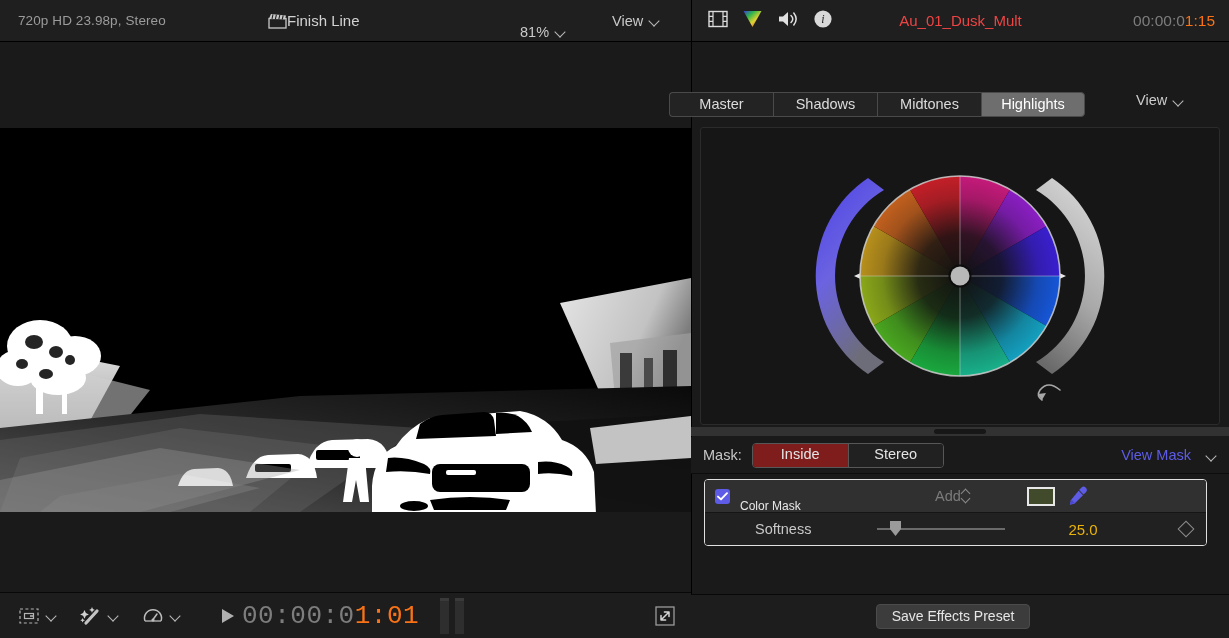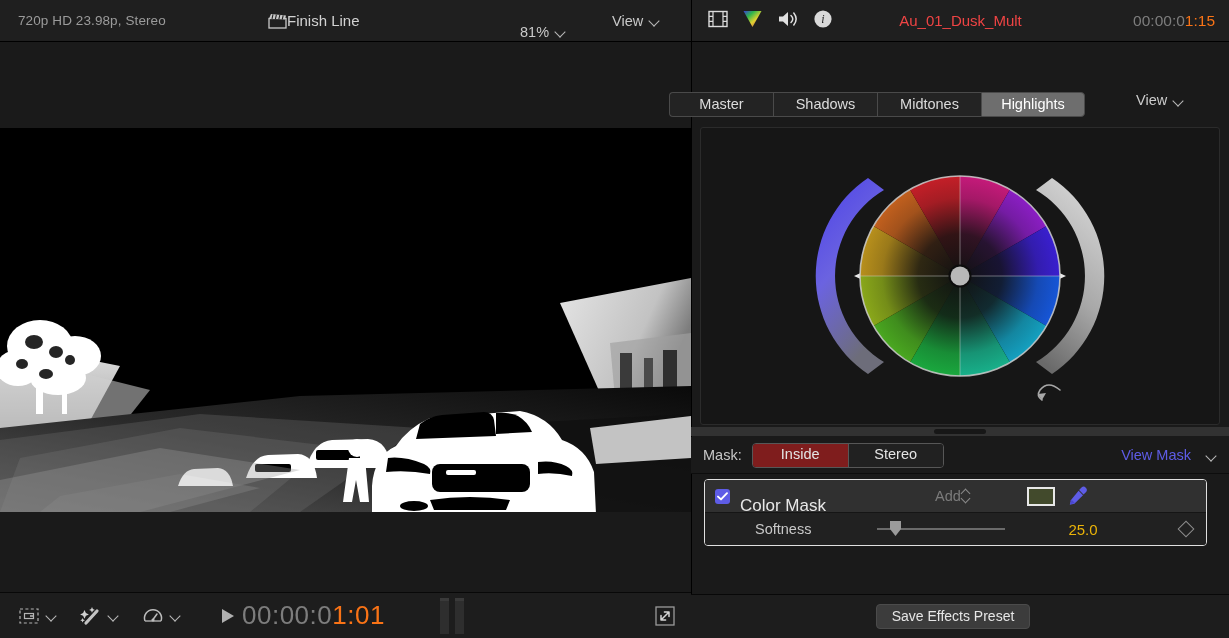--- a/index.html
+++ b/index.html
@@ -45,21 +45,21 @@
     background: #1d1d1d; border-top: 1px solid #080808;
     display: flex; align-items: center;
   }
   .tool-group { display: flex; align-items: center; gap: 5px; }
   .tb-icon { width: 26px; height: 24px; display: flex; align-items: center; justify-content: center; }
   .tc-area { position: absolute; left: 222px; display: flex; align-items: center; gap: 8px; }
   .play-tri {
     width: 0; height: 0; border-left: 12px solid #b0b0b0;
     border-top: 7.5px solid transparent; border-bottom: 7.5px solid transparent;
   }
-  .timecode { font-size: 26px; letter-spacing: 0.5px; font-family: Liberation Sans, sans-serif; }
+  .timecode { font-size: 26px; letter-spacing: 0.5px; font-family: Liberation Mono, monospace; }
   .tc-dim { color: #7d7d7d; }
   .tc-bright { color: #f97316; }
   .pause-bars { position: absolute; left: 440px; top: 5px; display: flex; gap: 6px; }
   .pause-bars i { display: block; width: 9px; height: 36px; background: #2e2e2e; border-top: 3px solid #3a3a3a;}
   .expand-btn { position: absolute; right: 14px; width: 24px; height: 24px; }
 
   
   .inspector { position: relative; width: 538px; height: 638px; background: #1a1a1a; border-left: 1px solid #000; }
 
   .insp-header {
@@ -122,21 +122,21 @@
   .seg div + div { border-left: 1px solid #575757; }
   .view-masks { position: absolute; right: 38px; font-size: 14.5px; color: #5e5ce6; }
   .vm-chev { position: absolute; right: 13px; }
 
   .color-mask-box {
     position: absolute; top: 479px; left: 704px; width: 503px; height: 67px;
     border: 1px solid #e0e0e0; border-radius: 4px; overflow: hidden;
   }
   .cm-row1 { height: 33px; background: #303030; display: flex; align-items: center; position: relative; border-bottom: 1px solid #151515;}
   .cm-row2 { height: 32px; background: #212121; display: flex; align-items: center; position: relative; }
-  .cm-label { margin-left: 10px; font-size: 17px; color: #e8e8e8; margin-top: 19px; }
+  .cm-label { margin-left: 10px; font-size: 12px; color: #e8e8e8; margin-top: 19px; }
   .cm-add { position: absolute; left: 230px; font-size: 14.5px; color: #7b7b7b; display: flex; align-items: center; gap: 0; }
   .updown { display: inline-block; width: 9px; height: 14px; position: relative; }
   .updown::before, .updown::after {
     content: ""; position: absolute; left: 1px; width: 6px; height: 6px;
     border-left: 1.4px solid #8a8a8a; border-top: 1.4px solid #8a8a8a;
   }
   .updown::before { top: 1px; transform: rotate(45deg); }
   .updown::after { bottom: 1px; transform: rotate(-135deg); }
   .swatch { position: absolute; left: 322px; width: 28px; height: 19px; border: 2px solid #e8e8e8; background: #424a2c; }
   .dropper { position: absolute; left: 362px; width: 22px; height: 22px; }

